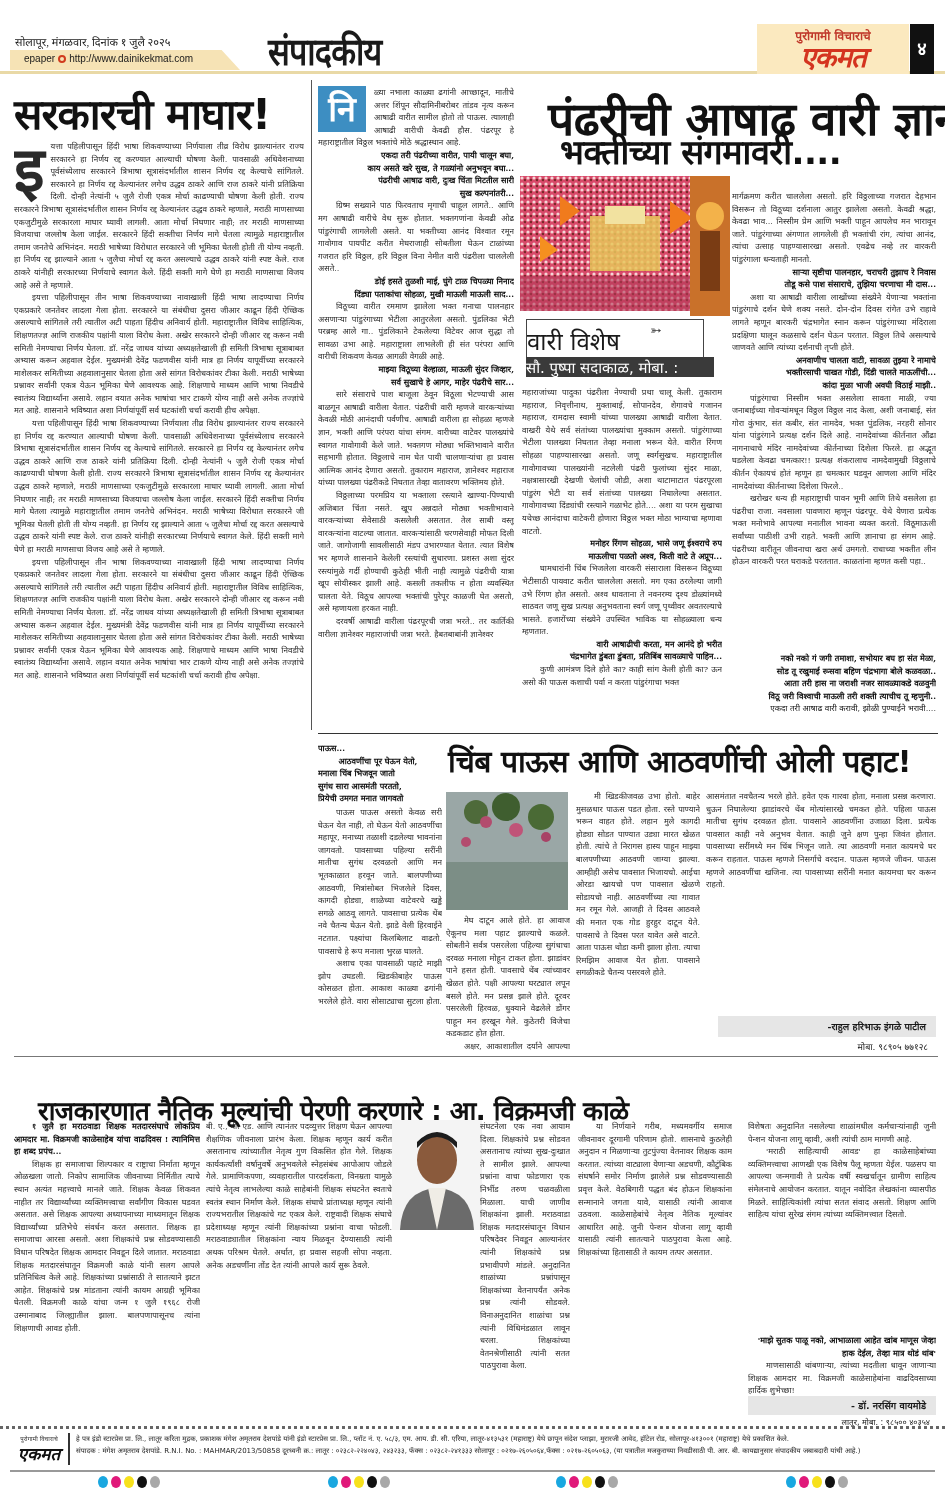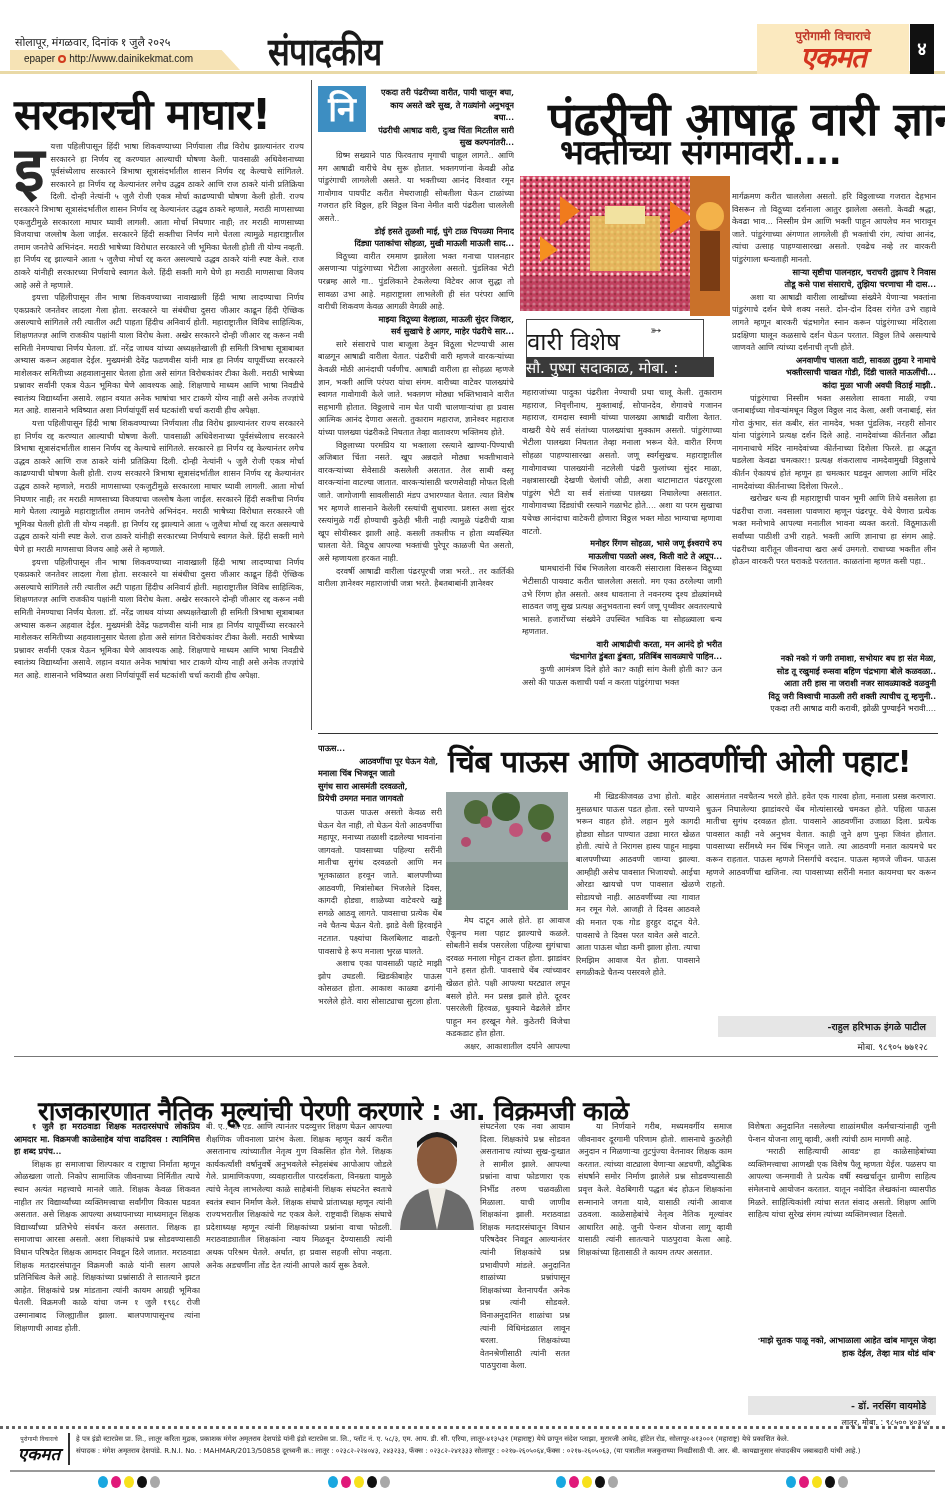--- a/index.html
+++ b/index.html
@@ -58,20 +58,21 @@
   <span class="drop">इ</span>
   <p style="text-indent:0">यत्ता पहिलीपासून हिंदी भाषा शिकवण्याच्या निर्णयाला तीव्र विरोध झाल्यानंतर राज्य सरकारने हा निर्णय रद्द करण्यात आल्याची घोषणा केली. पावसाळी अधिवेशनाच्या पूर्वसंध्येलाच सरकारने त्रिभाषा सूत्रासंदर्भातील शासन निर्णय रद्द केल्याचे सांगितले. सरकारने हा निर्णय रद्द केल्यानंतर लगेच उद्धव ठाकरे आणि राज ठाकरे यांनी प्रतिक्रिया दिली. दोन्ही नेत्यांनी ५ जुलै रोजी एकत्र मोर्चा काढण्याची घोषणा केली होती. राज्य सरकारने त्रिभाषा सूत्रासंदर्भातील शासन निर्णय रद्द केल्यानंतर उद्धव ठाकरे म्हणाले, मराठी माणसाच्या एकजुटीमुळे सरकारला माघार घ्यावी लागली. आता मोर्चा निघणार नाही; तर मराठी माणसाच्या विजयाचा जल्लोष केला जाईल. सरकारने हिंदी सक्तीचा निर्णय मागे घेतला त्यामुळे महाराष्ट्रातील तमाम जनतेचे अभिनंदन. मराठी भाषेच्या विरोधात सरकारने जी भूमिका घेतली होती ती योग्य नव्हती. हा निर्णय रद्द झाल्याने आता ५ जुलैचा मोर्चा रद्द करत असल्याचे उद्धव ठाकरे यांनी स्पष्ट केले. राज ठाकरे यांनीही सरकारच्या निर्णयाचे स्वागत केले. हिंदी सक्ती मागे घेणे हा मराठी माणसाचा विजय आहे असे ते म्हणाले.</p>
   <p>इयत्ता पहिलीपासून तीन भाषा शिकवण्याच्या नावाखाली हिंदी भाषा लादण्याचा निर्णय एकप्रकारे जनतेवर लादला गेला होता. सरकारने या संबंधीचा दुसरा जीआर काढून हिंदी ऐच्छिक असल्याचे सांगितले तरी त्यातील अटी पाहता हिंदीच अनिवार्य होती. महाराष्ट्रातील विविध साहित्यिक, शिक्षणतज्ज्ञ आणि राजकीय पक्षांनी याला विरोध केला. अखेर सरकारने दोन्ही जीआर रद्द करून नवी समिती नेमण्याचा निर्णय घेतला. डॉ. नरेंद्र जाधव यांच्या अध्यक्षतेखाली ही समिती त्रिभाषा सूत्राबाबत अभ्यास करून अहवाल देईल. मुख्यमंत्री देवेंद्र फडणवीस यांनी मात्र हा निर्णय यापूर्वीच्या सरकारने माशेलकर समितीच्या अहवालानुसार घेतला होता असे सांगत विरोधकांवर टीका केली. मराठी भाषेच्या प्रश्नावर सर्वांनी एकत्र येऊन भूमिका घेणे आवश्यक आहे. शिक्षणाचे माध्यम आणि भाषा निवडीचे स्वातंत्र्य विद्यार्थ्यांना असावे. लहान वयात अनेक भाषांचा भार टाकणे योग्य नाही असे अनेक तज्ज्ञांचे मत आहे. शासनाने भविष्यात अशा निर्णयांपूर्वी सर्व घटकांशी चर्चा करावी हीच अपेक्षा.</p>
   <p>यत्ता पहिलीपासून हिंदी भाषा शिकवण्याच्या निर्णयाला तीव्र विरोध झाल्यानंतर राज्य सरकारने हा निर्णय रद्द करण्यात आल्याची घोषणा केली. पावसाळी अधिवेशनाच्या पूर्वसंध्येलाच सरकारने त्रिभाषा सूत्रासंदर्भातील शासन निर्णय रद्द केल्याचे सांगितले. सरकारने हा निर्णय रद्द केल्यानंतर लगेच उद्धव ठाकरे आणि राज ठाकरे यांनी प्रतिक्रिया दिली. दोन्ही नेत्यांनी ५ जुलै रोजी एकत्र मोर्चा काढण्याची घोषणा केली होती. राज्य सरकारने त्रिभाषा सूत्रासंदर्भातील शासन निर्णय रद्द केल्यानंतर उद्धव ठाकरे म्हणाले, मराठी माणसाच्या एकजुटीमुळे सरकारला माघार घ्यावी लागली. आता मोर्चा निघणार नाही; तर मराठी माणसाच्या विजयाचा जल्लोष केला जाईल. सरकारने हिंदी सक्तीचा निर्णय मागे घेतला त्यामुळे महाराष्ट्रातील तमाम जनतेचे अभिनंदन. मराठी भाषेच्या विरोधात सरकारने जी भूमिका घेतली होती ती योग्य नव्हती. हा निर्णय रद्द झाल्याने आता ५ जुलैचा मोर्चा रद्द करत असल्याचे उद्धव ठाकरे यांनी स्पष्ट केले. राज ठाकरे यांनीही सरकारच्या निर्णयाचे स्वागत केले. हिंदी सक्ती मागे घेणे हा मराठी माणसाचा विजय आहे असे ते म्हणाले.</p>
   <p>इयत्ता पहिलीपासून तीन भाषा शिकवण्याच्या नावाखाली हिंदी भाषा लादण्याचा निर्णय एकप्रकारे जनतेवर लादला गेला होता. सरकारने या संबंधीचा दुसरा जीआर काढून हिंदी ऐच्छिक असल्याचे सांगितले तरी त्यातील अटी पाहता हिंदीच अनिवार्य होती. महाराष्ट्रातील विविध साहित्यिक, शिक्षणतज्ज्ञ आणि राजकीय पक्षांनी याला विरोध केला. अखेर सरकारने दोन्ही जीआर रद्द करून नवी समिती नेमण्याचा निर्णय घेतला. डॉ. नरेंद्र जाधव यांच्या अध्यक्षतेखाली ही समिती त्रिभाषा सूत्राबाबत अभ्यास करून अहवाल देईल. मुख्यमंत्री देवेंद्र फडणवीस यांनी मात्र हा निर्णय यापूर्वीच्या सरकारने माशेलकर समितीच्या अहवालानुसार घेतला होता असे सांगत विरोधकांवर टीका केली. मराठी भाषेच्या प्रश्नावर सर्वांनी एकत्र येऊन भूमिका घेणे आवश्यक आहे. शिक्षणाचे माध्यम आणि भाषा निवडीचे स्वातंत्र्य विद्यार्थ्यांना असावे. लहान वयात अनेक भाषांचा भार टाकणे योग्य नाही असे अनेक तज्ज्ञांचे मत आहे. शासनाने भविष्यात अशा निर्णयांपूर्वी सर्व घटकांशी चर्चा करावी हीच अपेक्षा.</p>
 </div>
 <div class="abs vrule" style="left:311px;top:80px;height:650px"></div>
 
 <div class="abs col" style="left:318px;top:86px;width:196px;height:645px">
   <span class="ni-box">नि</span>
+  <p style="text-indent:0">ळ्या नभाला काळ्या ढगांनी आच्छादून, मातीचे अत्तर शिंपून सौदामिनीबरोबर तांडव नृत्य करून आषाढी वारीत सामील होतो तो पाऊस. त्यालाही आषाढी वारीची केवढी हौस. पंढरपूर हे महाराष्ट्रातील विठ्ठल भक्तांचे मोठे श्रद्धास्थान आहे.</p>
   <p class="c">एकदा तरी पंढरीच्या वारीत, पायी चालून बघा,</p>
   <p class="c">काय असते खरे सुख, ते गळ्यांनो अनुभवून बघा...</p>
   <p class="c">पंढरीची आषाढ वारी, दुःख चिंता मिटतील सारी</p>
   <p class="c">सुख कल्पनांतरी...</p>
   <p>ग्रिष्म सख्याने पाठ फिरवताच मृगाची चाहूल लागते.. आणि मग आषाढी वारीचे वेध सुरू होतात. भक्तगणांना केवढी ओढ पांडुरंगाची लागलेली असते. या भक्तीच्या आनंद विश्वात रमून गावोगाव पायपीट करीत मेघराजाही सोबतीला घेऊन टाळांच्या गजरात हरि विठ्ठल, हरि विठ्ठल विना नेमीत वारी पंढरीला चाललेली असते..</p>
   <p class="c">डोई हसते तुळशी माई, घुंगे टाळ चिपळ्या निनाद</p>
   <p class="c">दिंड्या पताकांचा सोहळा, मुखी माऊली माऊली साद...</p>
   <p>विठूच्या वारीत रममाण झालेला भक्त गनाचा पालनहार असणाऱ्या पांडुरंगाच्या भेटीला आतुरलेला असतो. पुंडलिका भेटी परब्रम्ह आले गा.. पुंडलिकाने टेकलेल्या विटेवर आज सुद्धा तो सावळा उभा आहे. महाराष्ट्राला लाभलेली ही संत परंपरा आणि वारीची शिकवण केवळ आगळी वेगळी आहे.</p>
   <p class="c">माझ्या विठूच्या वेल्हाळा, माऊली सुंदर जिव्हार,</p>
   <p class="c">सर्व सुखाचे हे आगर, माहेर पंढरीचे सार...</p>
@@ -143,23 +144,23 @@
   <p class="c">नको नको गं जगी तमाशा, सभोयार बघ हा संत मेळा,</p>
   <p class="c">सोड तू रखुमाई रूसवा बहिण चंद्रभागा बोले कळवळा..</p>
   <p class="c">आता तरी हास ना जराशी नजर सावळ्याकडे वळवुनी</p>
   <p class="c">विठू जरी विश्वाची माऊली तरी शक्ती त्याचीच तू म्हणुनी..</p>
   <p class="c" style="font-weight:normal">एकदा तरी आषाढ वारी करावी, झोळी पुण्याईने भरावी....</p>
 </div>
 <div class="abs hrule" style="left:318px;top:733px;width:620px"></div>
 
 <div class="abs col" style="left:318px;top:742px;width:120px;height:62px">
   <p class="c" style="text-align:left">पाऊस...</p>
-  <p class="c" style="text-align:right">आठवणींचा पूर घेऊन येतो,</p>
+  <p class="c" style="text-align:center">आठवणींचा पूर घेऊन येतो,</p>
   <p class="c" style="text-align:left">मनाला चिंब भिजवून जातो</p>
-  <p class="c" style="text-align:left">सुगंध सारा आसमंती दरवळतो,</p>
+  <p class="c" style="text-align:left">सुगंध सारा आसमंती परततो,</p>
   <p class="c" style="text-align:left">प्रियेची उमगत मनात जागवतो</p>
 </div>
 <div class="abs h1" style="left:448px;top:740px;font-size:30px;letter-spacing:-.5px">चिंब पाऊस आणि आठवणींची ओली पहाट!</div>
 
 <div class="abs col" style="left:318px;top:806px;width:124px;height:245px">
   <p>पाऊस पाऊस असतो केवळ सरी घेऊन येत नाही, तो घेऊन येतो आठवणींचा महापूर, मनाच्या तळाशी दडलेल्या भावनांना जागवतो. पावसाच्या पहिल्या सरींनी मातीचा सुगंध दरवळतो आणि मन भूतकाळात हरवून जाते. बालपणीच्या आठवणी, मित्रांसोबत भिजलेले दिवस, कागदी होड्या, शाळेच्या वाटेवरचे खड्डे सगळे आठवू लागते. पावसाचा प्रत्येक थेंब नवे चैतन्य घेऊन येतो. झाडे वेली हिरवाईने नटतात. पक्ष्यांचा किलबिलाट वाढतो. पावसाचे हे रूप मनाला भुरळ घालते.</p>
   <p>अशाच एका पावसाळी पहाटे माझी झोप उघडली. खिडकीबाहेर पाऊस कोसळत होता. आकाश काळ्या ढगांनी भरलेले होते. वारा सोसाट्याचा सुटला होता.</p>
 </div>
 <div class="abs photo" style="left:446px;top:792px;width:122px;height:118px">
   <svg width="122" height="118">
@@ -210,20 +211,21 @@
 </div>
 <div class="abs col" style="left:578px;top:1120px;width:154px;height:300px">
   <p>या निर्णयाने गरीब, मध्यमवर्गीय समाज जीवनावर दूरगामी परिणाम होतो. शासनाचे कुठलेही अनुदान न मिळणाऱ्या तुटपुंज्या वेतनावर शिक्षक काम करतात. त्यांच्या वाट्याला येणाऱ्या अडचणी, कौटुंबिक संघर्षाने समोर निर्माण झालेले प्रश्न सोडवण्यासाठी प्रवृत्त केले. वेठबिगारी पद्धत बंद होऊन शिक्षकांना सन्मानाने जगता यावे, यासाठी त्यांनी आवाज उठवला. काळेसाहेबांचे नेतृत्व नैतिक मूल्यांवर आधारित आहे. जुनी पेन्शन योजना लागू व्हावी यासाठी त्यांनी सातत्याने पाठपुरावा केला आहे. शिक्षकांच्या हितासाठी ते कायम तत्पर असतात.</p>
 </div>
 <div class="abs col" style="left:748px;top:1120px;width:188px;height:240px">
   <p style="text-indent:0">विशेषतः अनुदानित नसलेल्या शाळांमधील कर्मचाऱ्यांनाही जुनी पेन्शन योजना लागू व्हावी, अशी त्यांची ठाम मागणी आहे.</p>
   <p>'मराठी साहित्याची आवड' हा काळेसाहेबांच्या व्यक्तिमत्त्वाचा आणखी एक विशेष पैलू म्हणता येईल. पळसप या आपल्या जन्मगावी ते प्रत्येक वर्षी स्वखर्चातून ग्रामीण साहित्य संमेलनाचे आयोजन करतात. यातून नवोदित लेखकांना व्यासपीठ मिळते. साहित्यिकांशी त्यांचा सतत संवाद असतो. शिक्षण आणि साहित्य यांचा सुरेख संगम त्यांच्या व्यक्तिमत्त्वात दिसतो.</p>
 </div>
 <div class="abs col" style="left:748px;top:1334px;width:188px;height:64px">
   <p class="c">'माझे सुतक पाळू नको, आभाळाला आहेत खांब माणूस जेव्हा हाक देईल, तेव्हा मात्र थोडं थांब'</p>
+  <p>माणसासाठी थांबणाऱ्या, त्यांच्या मदतीला धावून जाणाऱ्या शिक्षक आमदार मा. विक्रमजी काळेसाहेबांना वाढदिवसाच्या हार्दिक शुभेच्छा!</p>
 </div>
 <div class="abs sig" style="left:748px;top:1396px;width:188px;padding:3px 10px">- डॉ. नरसिंग वायमोडे</div>
 <div class="abs mob" style="left:748px;top:1416px;width:182px;font-size:8px">लातूर, मोबा. : ९८५०० ४०३५४</div>
 
 <div class="abs dots"></div>
 <div class="abs footer">
   <div class="foot-logo">
     <div class="t">पुरोगामी विचाराचे</div>
     <div class="n">एकमत</div>
   </div>

